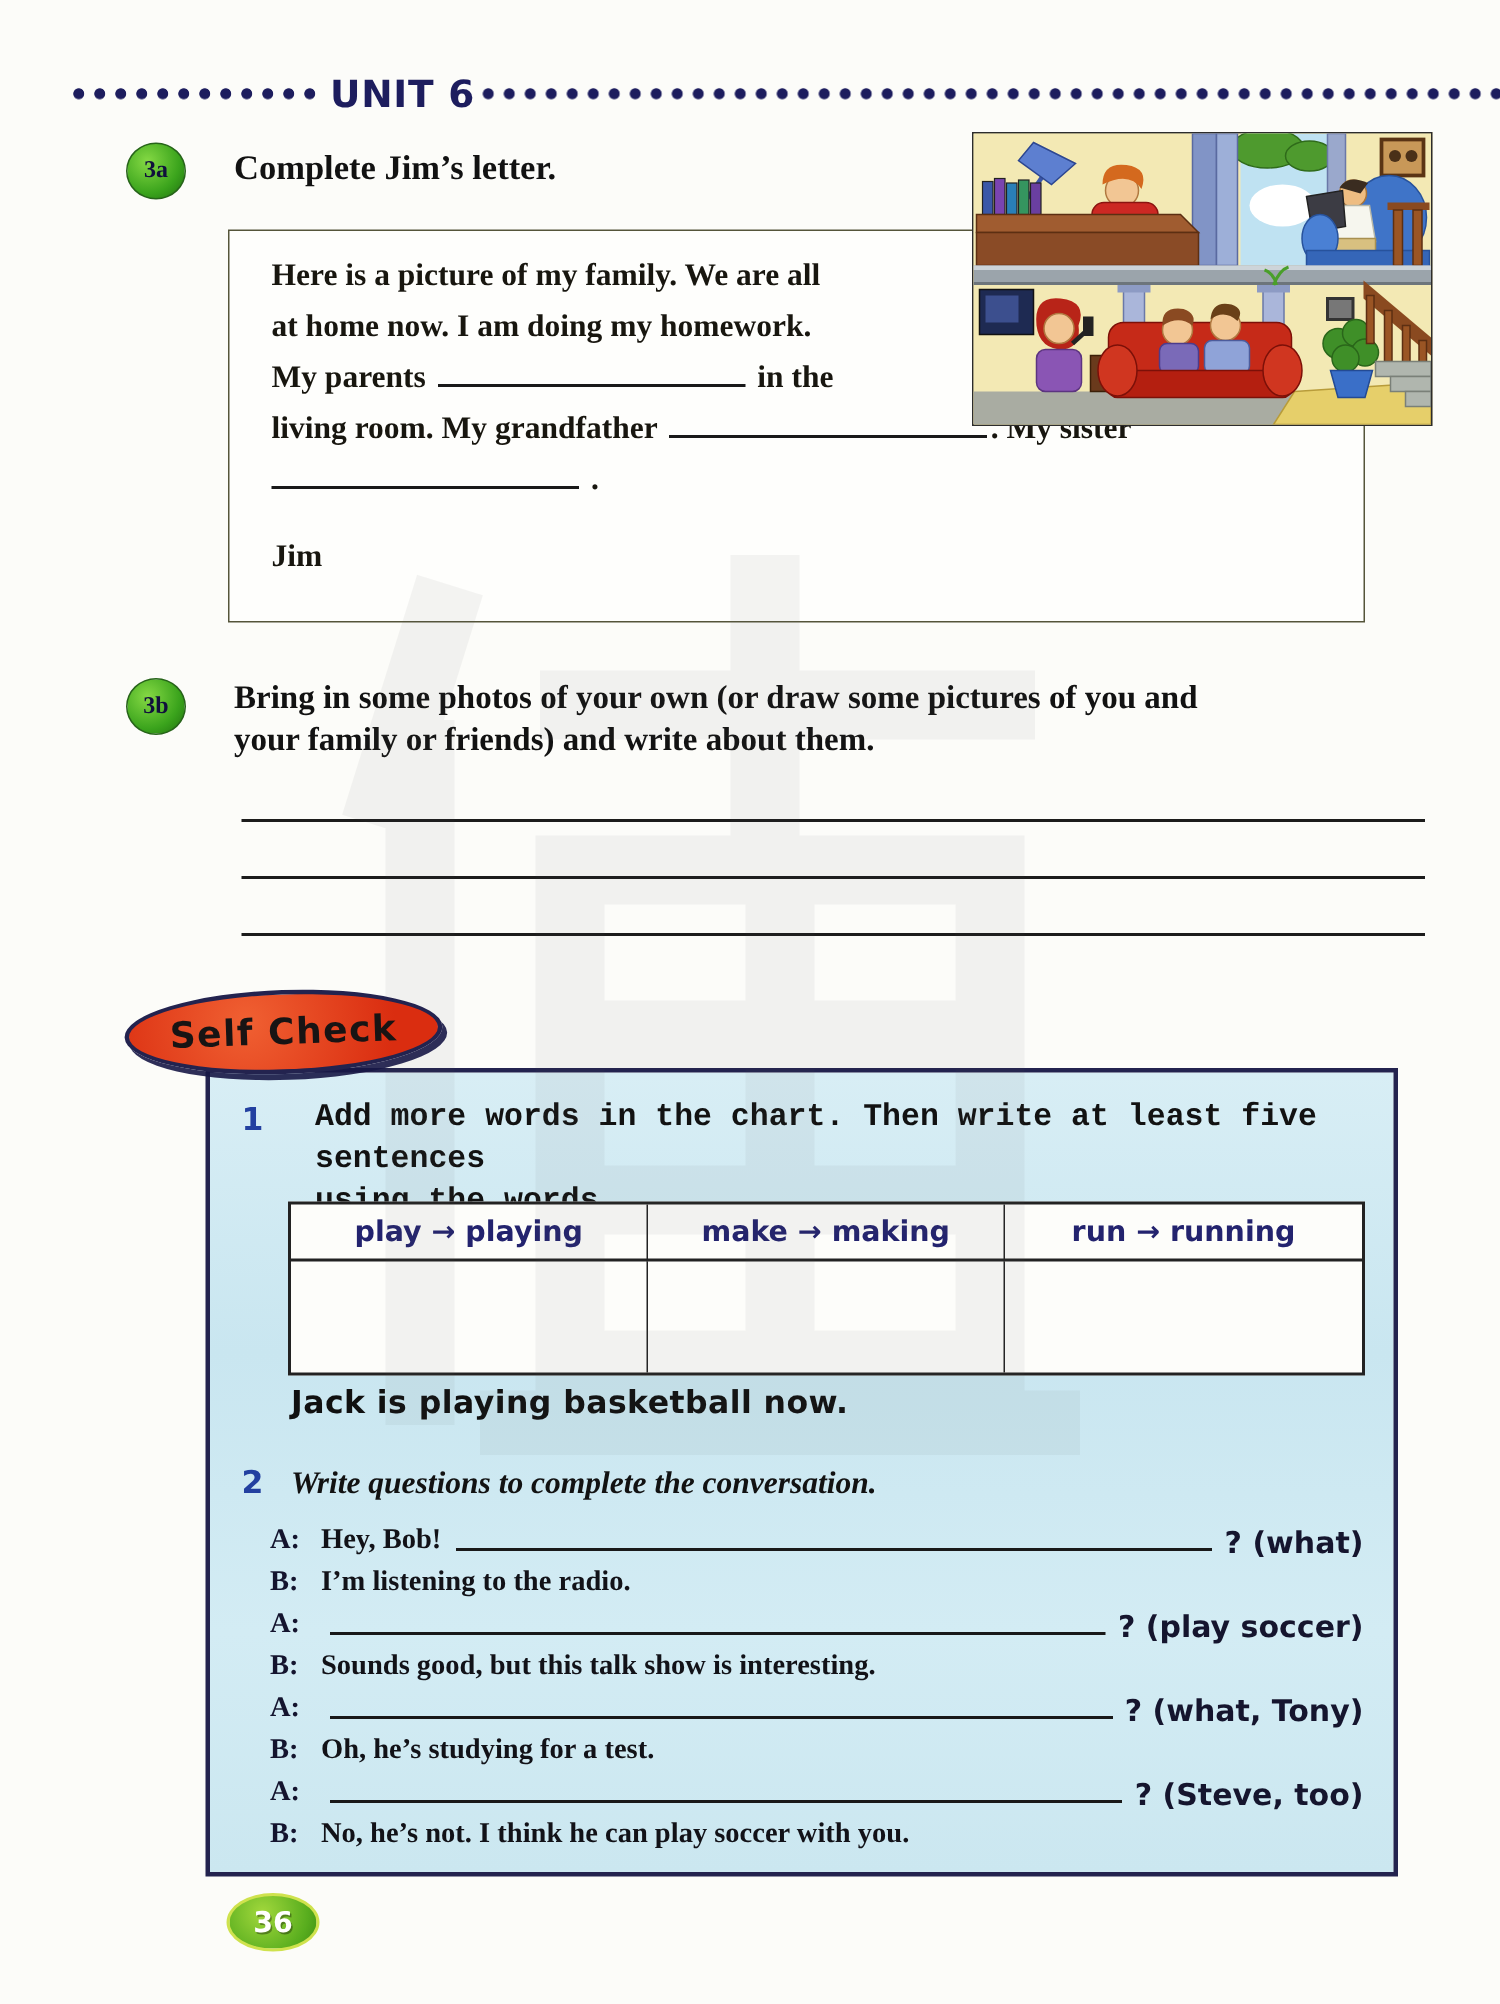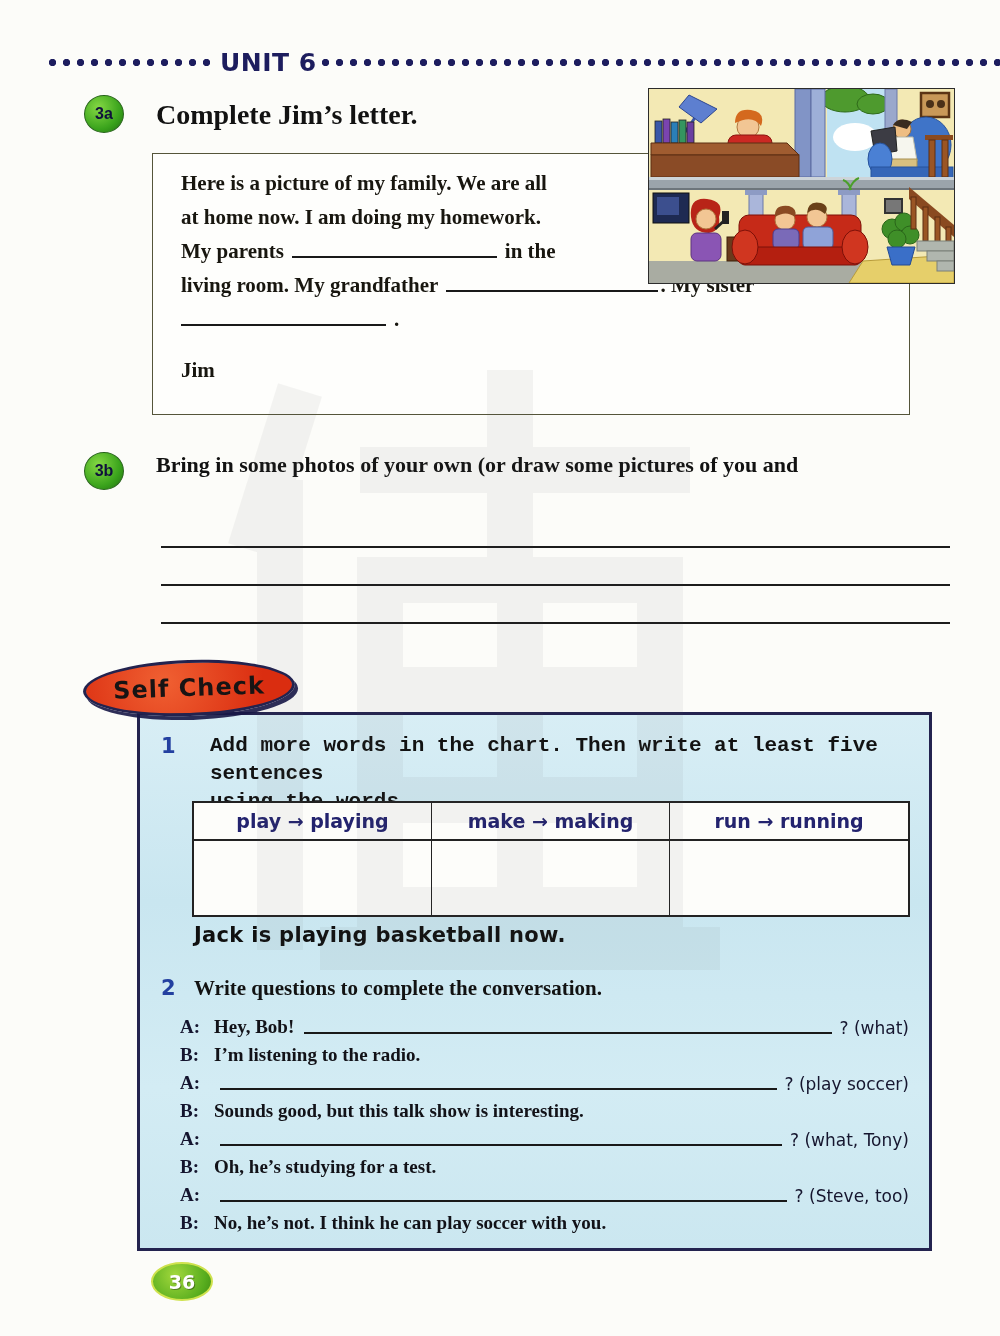--- a/index.html
+++ b/index.html
@@ -19,25 +19,25 @@
   .dots.left { flex:0 0 168px; }
   .unit-label { font-family:"DejaVu Sans", sans-serif; font-weight:bold;
                 font-size:25px; color:#1d1d5e; letter-spacing:.5px; margin:0 4px; }
 
   
   .badge {
     width:38px; height:36px; border-radius:50%;
     background:radial-gradient(circle at 35% 32%, #85d944, #3aa31c 62%, #1f6e0f);
     border:1px solid #27641a;
     display:flex; align-items:center; justify-content:center;
-    font-family:Liberation Sans, sans-serif; font-weight:bold; font-size:16px;
+    font-family:Liberation Serif, serif; font-weight:bold; font-size:16px;
     color:#10103c;
   }
 
-  .h-title { font-size:28px; font-weight:bold; color:#121212; }
+  .h-title { font-size:23px; font-weight:bold; color:#121212; }
 
   
   .letter-box {
     left:152px; top:153px; width:756px; height:260px;
     background:#fefefc; border:1.5px solid #55553a;
   }
   .letter-text { position:absolute; left:28px; top:12px; width:700px;
                  font-size:21px; font-weight:bold; color:#18160f; }
   .letter-line { height:34px; line-height:34px; white-space:nowrap; }
   .lblank { display:inline-block; border-bottom:2.2px solid #191919; height:22px;
@@ -89,22 +89,22 @@
   .example { position:absolute; left:54px; top:208px;
              font-family:"DejaVu Sans", sans-serif; font-weight:bold;
              font-size:21px; color:#101010; letter-spacing:.3px; }
 
   
   .dialogue { position:absolute; left:40px; right:20px; top:296px; }
   .dia-row { height:28px; display:flex; align-items:flex-end; }
   .dia-speaker { flex:0 0 30px; font-size:19px; font-weight:bold; color:#14142e; line-height:24px; }
   .dia-text { font-size:19px; font-weight:bold; color:#121218; line-height:24px; margin-left:4px; white-space:nowrap; }
   .dia-blank { flex:1; border-bottom:2px solid #191919; height:1px; margin:0 8px 5px 10px; }
-  .dia-hint { flex:0 0 auto; font-family:"DejaVu Sans", sans-serif; font-weight:normal;
-              font-size:17px; color:#15152e; line-height:22px; white-space:nowrap; }
+  .dia-hint { flex:0 0 auto; font-family:"DejaVu Sans", sans-serif; font-weight:bold;
+              font-size:20px; color:#15152e; line-height:22px; white-space:nowrap; }
 
   
   .page-badge {
     left:151px; top:1262px; width:58px; height:35px; border-radius:50%;
     background:radial-gradient(circle at 38% 32%, #a2d83c, #58ad1e 70%, #3f8d12);
     border:2px solid #cfe24e;
     display:flex; align-items:center; justify-content:center;
     font-family:"DejaVu Sans", sans-serif; font-weight:bold; font-size:19px;
     color:#fff; text-shadow:1px 1px 0 rgba(0,0,0,.35);
   }
@@ -239,20 +239,21 @@
       <rect x="268" y="152" width="37" height="10"></rect>
       <rect x="278" y="162" width="27" height="10"></rect>
       <rect x="288" y="172" width="17" height="10"></rect>
     </g>
   </svg>
 </div>
 
 <div class="abs badge" style="left:84px; top:452px;">3b</div>
 <div class="abs instr" style="left:156px; top:451px; width:800px;">
   <div>Bring in some photos of your own (or draw some pictures of you and</div>
+  <div>your family or friends) and write about them.</div>
 </div>
 <div class="abs write-line" style="left:161px; top:546px; width:789px;"></div>
 <div class="abs write-line" style="left:161px; top:584px; width:789px;"></div>
 <div class="abs write-line" style="left:161px; top:622px; width:789px;"></div>
 
 <div class="abs sc-oval">Self Check</div>
 
 <div class="abs sc-panel">
 
   <div class="item-num" style="left:21px; top:19px;">1</div>
@@ -266,21 +267,21 @@
     <div class="hcell">make → making</div>
     <div class="hcell">run → running</div>
     <div class="bcell"></div>
     <div class="bcell"></div>
     <div class="bcell"></div>
   </div>
 
   <div class="example">Jack is playing basketball now.</div>
 
   <div class="item-num" style="left:21px; top:261px;">2</div>
-  <div class="sc-instr" style="left:54px; top:259px;">Write questions to complete the conversation.</div>
+  <div class="sc-instr" style="left:54px; top:259px;font-style:italic;">Write questions to complete the conversation.</div>
 
   <div class="dialogue">
     <div class="dia-row">
       <span class="dia-speaker">A:</span>
       <span class="dia-text">Hey, Bob!</span>
       <span class="dia-blank"></span>
       <span class="dia-hint">? (what)</span>
     </div>
     <div class="dia-row">
       <span class="dia-speaker">B:</span>

